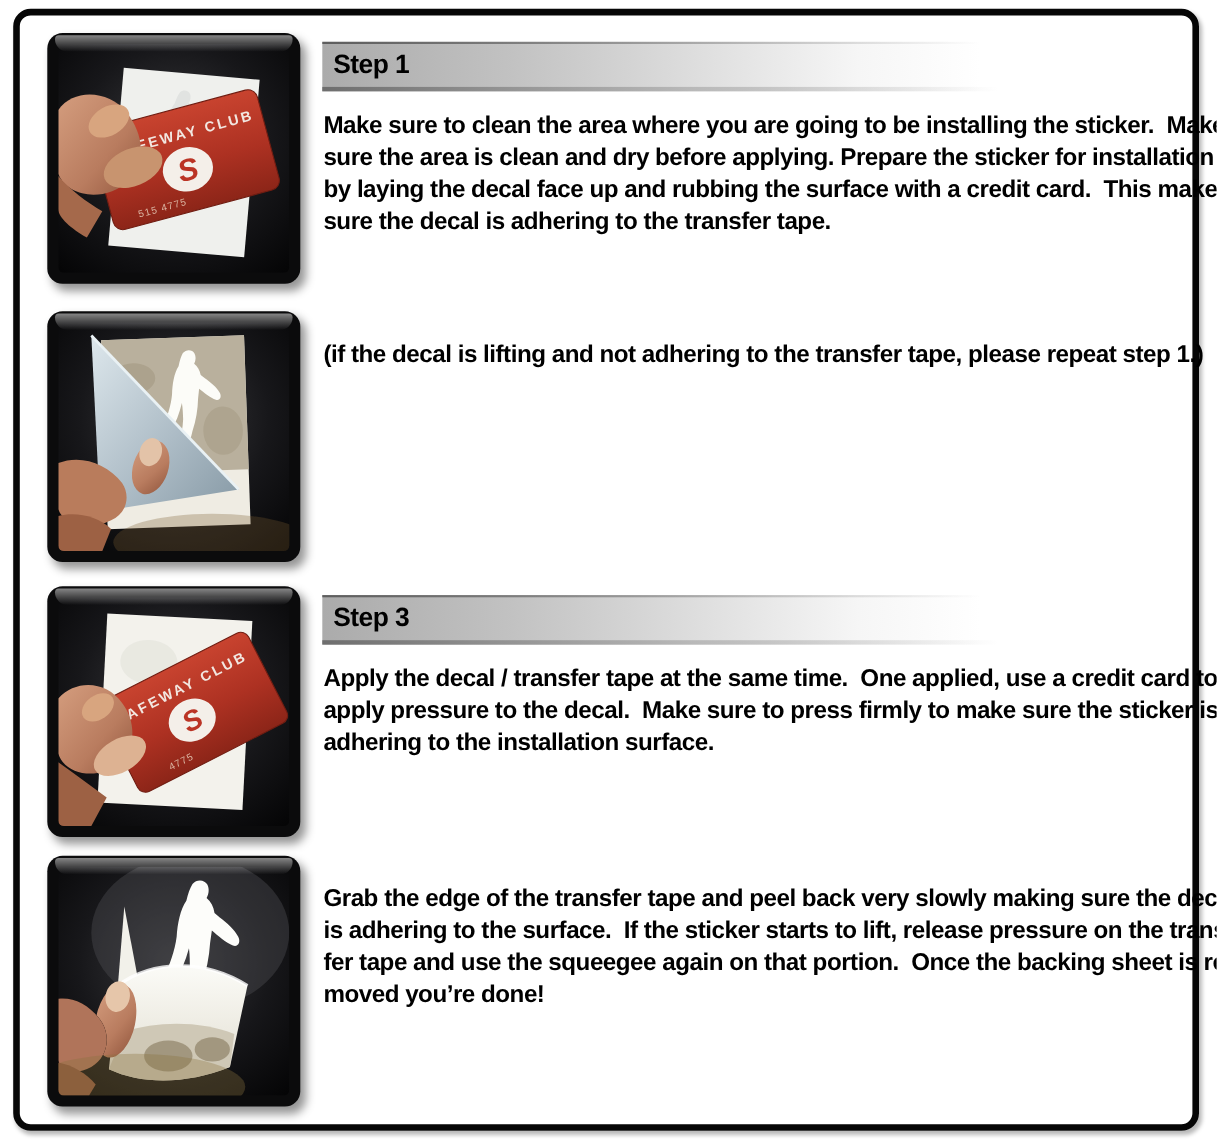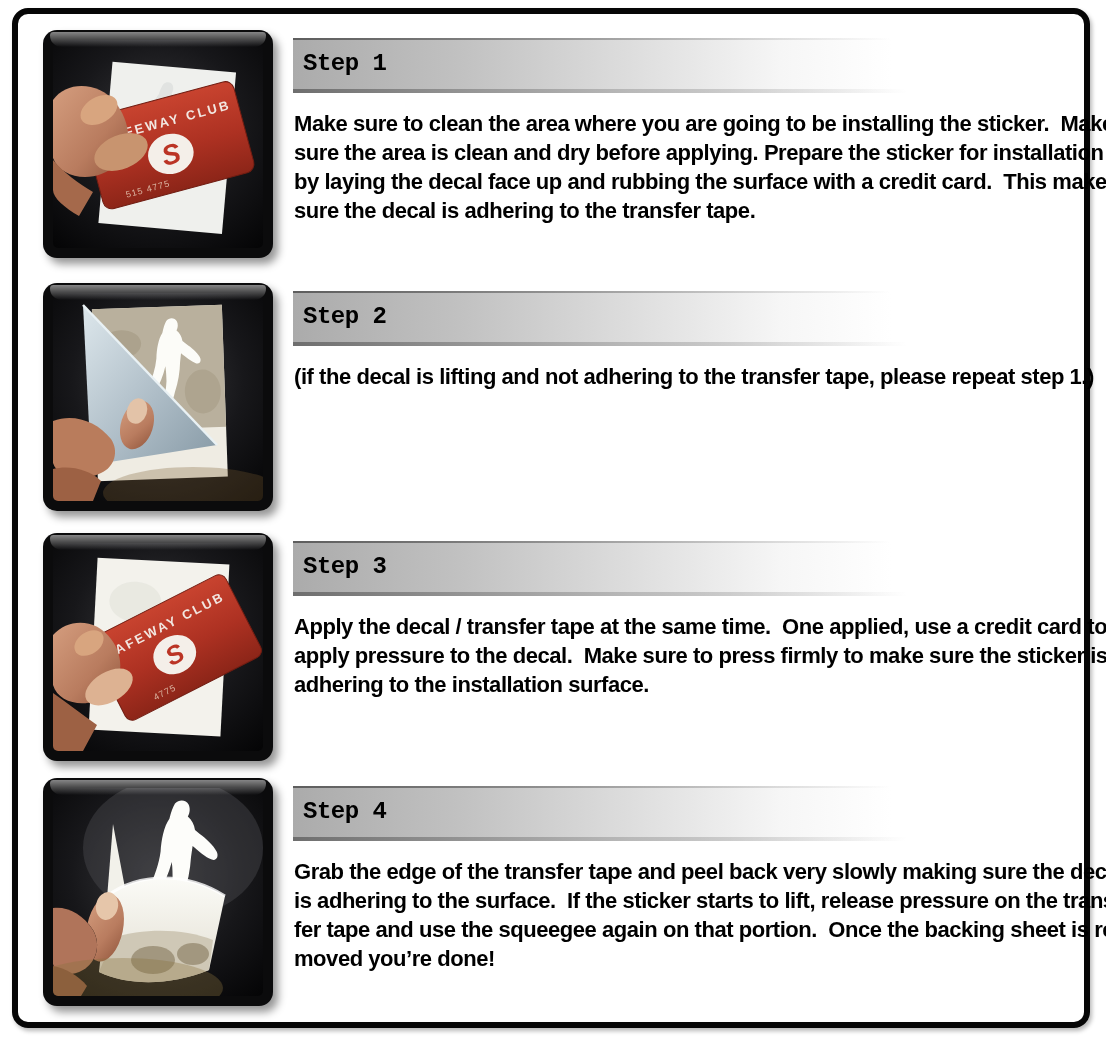--- a/index.html
+++ b/index.html
@@ -23,25 +23,24 @@
   }
   .photo-frame::after{
     content:"";position:absolute;left:7px;right:7px;top:2px;height:15px;
     border-radius:12px 12px 40px 40px;
     background:linear-gradient(rgba(255,255,255,.50),rgba(255,255,255,0));
     pointer-events:none;
   }
   .photo-frame svg{display:block;width:210px;height:208px;border-radius:5px;}
   .step-text{position:absolute;left:293px;width:787px;}
   .step-header{
-    position:relative;height:55px;box-sizing:border-box;margin:0;
+    position:relative;height:45px;box-sizing:border-box;margin:0;
     display:flex;align-items:center;padding:0 0 4px 10px;
     font-size:24px;font-weight:bold;letter-spacing:-0.5px;
     background:linear-gradient(to right,#ababab 0%,#c2c2c2 22%,#e0e0e0 45%,#f6f6f6 62%,#ffffff 76%);
-    font-family:Liberation Mono, monospace;
   }
   .step-header::before{
     content:"";position:absolute;left:0;top:0;height:2px;width:76%;
     background:linear-gradient(to right,rgba(80,80,80,.85),rgba(80,80,80,0));
   }
   .step-header::after{
     content:"";position:absolute;left:0;bottom:0;height:4px;width:78%;
     background:linear-gradient(to right,#6e6e6e,#b9b9b9 55%,rgba(185,185,185,0));
   }
   .step-body{
@@ -137,23 +136,20 @@
       <g>
         <ellipse cx="84" cy="132" rx="16" ry="25" transform="rotate(18 84 132)" fill="url(#skin)"></ellipse>
         <ellipse cx="84" cy="118" rx="10" ry="13" transform="rotate(18 84 118)" fill="#e3c3a8"></ellipse>
         <path d="M0,128 C20,120 44,128 58,146 C66,158 62,174 48,180 C28,190 4,184 0,170 Z" fill="#b97c5c"></path>
         <path d="M0,176 C16,172 36,176 48,188 L40,208 L0,208 Z" fill="#9d6144"></path>
       </g>
       <ellipse cx="140" cy="200" rx="90" ry="26" fill="#7a5c32" opacity=".30"></ellipse>
     </svg>
   </figure>
   <div class="step-text" style="top:8px">
-    <h2 class="step-header">
-        <span>Step 2</span>
-      </h2>
     <p class="step-body">(if the decal is lifting and not adhering to the transfer tape, please repeat step 1.)</p>
   </div>
 </section>
 
 <section class="step-row" style="top:533px">
   <figure class="photo-frame" style="margin:0">
     <svg viewBox="0 0 210 208">
       <rect x="0" y="0" width="210" height="208" fill="url(#bgDark)"></rect>
       <g transform="rotate(3 105 104)">
         <rect x="40" y="18" width="132" height="172" fill="#f3f2ec"></rect>
@@ -203,21 +199,18 @@
         <ellipse cx="52" cy="140" rx="18" ry="34" transform="rotate(12 52 140)" fill="url(#skin)"></ellipse>
         <ellipse cx="54" cy="118" rx="11" ry="14" transform="rotate(12 54 118)" fill="#e6c6aa"></ellipse>
         <path d="M0,120 C14,118 30,126 40,142 C48,156 44,174 30,182 C16,190 0,186 0,176 Z" fill="#b07softly"></path>
         <path d="M0,120 C14,118 30,126 40,142 C48,156 44,174 30,182 C16,190 2,186 0,176 Z" fill="#b0745a"></path>
         <path d="M0,178 C12,180 26,188 34,198 L28,208 L0,208 Z" fill="#8e563c"></path>
       </g>
       <ellipse cx="70" cy="200" rx="100" ry="30" fill="#8a7440" opacity=".35"></ellipse>
     </svg>
   </figure>
   <div class="step-text" style="top:8px">
-    <h2 class="step-header">
-        <span>Step 4</span>
-      </h2>
     <p class="step-body">Grab the edge of the transfer tape and peel back very slowly making sure the decal
 is adhering to the surface.  If the sticker starts to lift, release pressure on the trans-
 fer tape and use the squeegee again on that portion.  Once the backing sheet is re-
 moved you’re done!</p>
   </div>
 </section>
 
 </body></html>

